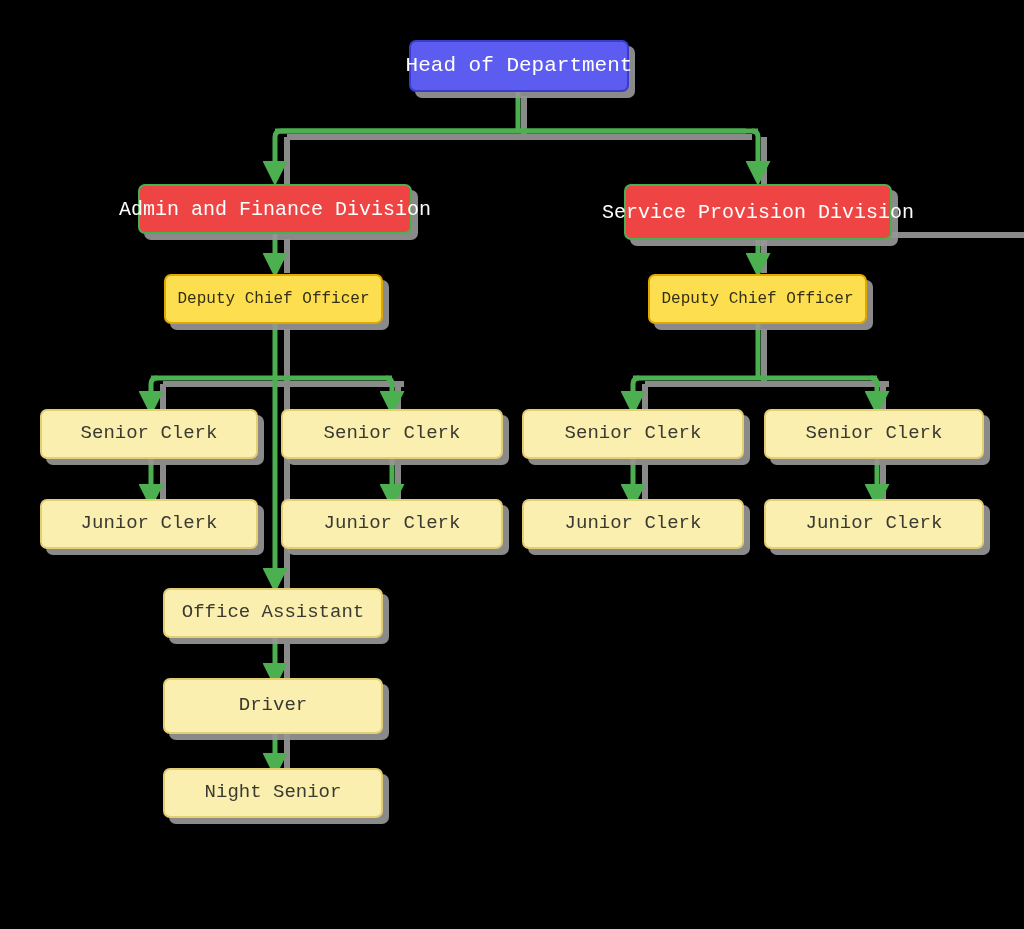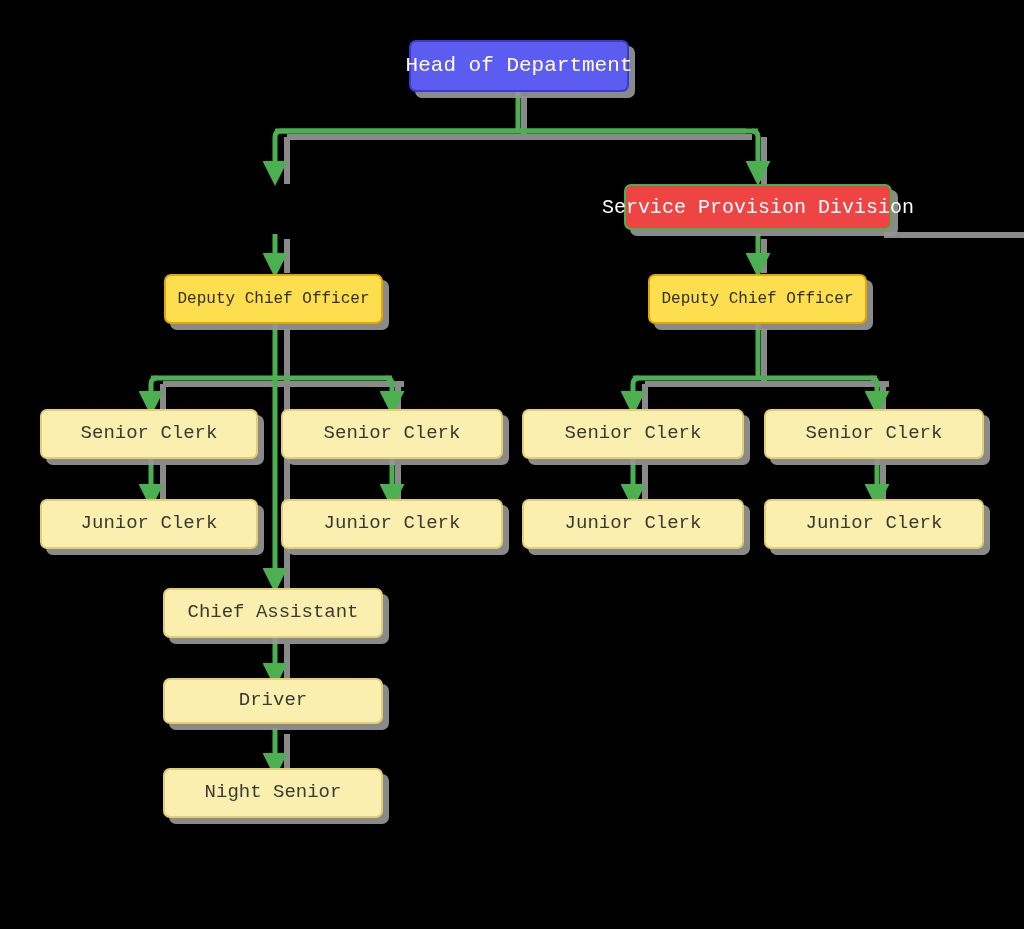--- a/index.html
+++ b/index.html
@@ -143,22 +143,25 @@
 
       <path d="M 275 638 L 275 678" marker-end="url(#arrow)"></path>
       <path d="M 275 728 L 275 768" marker-end="url(#arrow)"></path>
     </g>
   </svg>
 
   <div class="node n-root" style="left:409px; top:40px; width:220px; height:52px;">
     <span class="node-label">Head of Department</span>
   </div>
 
-
-  <div class="node n-division" style="left:624px; top:184px; width:268px; height:46px;">
+  <div class="node n-division" style="left:138px; top:184px; width:274px; height:50px;">
+    <span class="node-label">Admin and Finance Division</span>
+  </div>
+
+  <div class="node n-division" style="left:624px; top:184px; width:268px; height:56px;">
     <span class="node-label">Service Provision Division</span>
   </div>
 
   <div class="node n-deputy" style="left:164px; top:274px; width:219px; height:50px;">
     <span class="node-label">Deputy Chief Officer</span>
   </div>
 
   <div class="node n-deputy" style="left:648px; top:274px; width:219px; height:50px;">
     <span class="node-label">Deputy Chief Officer</span>
   </div>
@@ -189,24 +192,24 @@
 
   <div class="node n-staff" style="left:522px; top:499px; width:222px; height:50px;">
     <span class="node-label">Junior Clerk</span>
   </div>
 
   <div class="node n-staff" style="left:764px; top:499px; width:220px; height:50px;">
     <span class="node-label">Junior Clerk</span>
   </div>
 
   <div class="node n-staff" style="left:163px; top:588px; width:220px; height:50px;">
-    <span class="node-label">Chief Assistant</span>
-  </div>
-
-  <div class="node n-staff" style="left:163px; top:678px; width:220px; height:46px;">
+    <span class="node-label">Office Assistant</span>
+  </div>
+
+  <div class="node n-staff" style="left:163px; top:678px; width:220px; height:56px;">
     <span class="node-label">Driver</span>
   </div>
 
   <div class="node n-staff" style="left:163px; top:768px; width:220px; height:50px;">
     <span class="node-label">Night Senior</span>
   </div>
 
 </div>
 
 </body></html>

